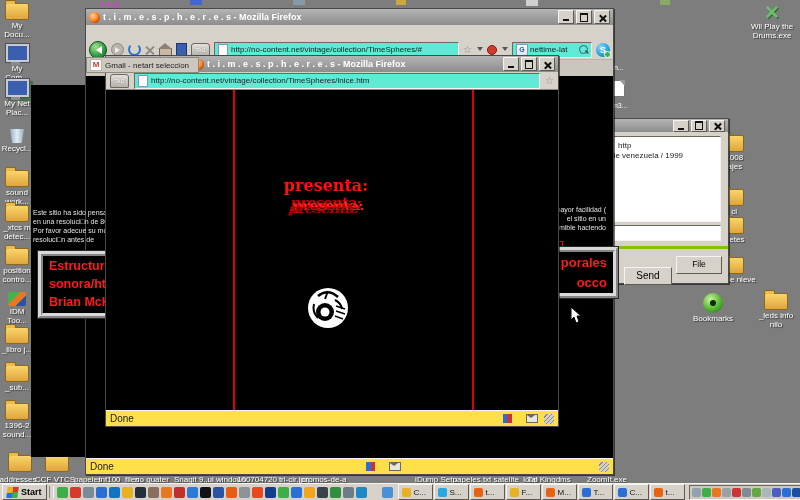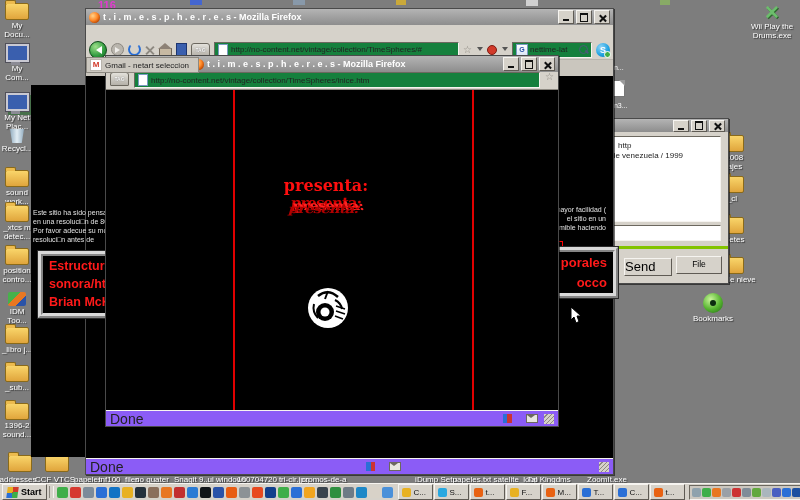--- a/index.html
+++ b/index.html
@@ -14,22 +14,22 @@
         margin-left:2px;display:flex;align-items:center;justify-content:center;flex:none}
   .g-min{width:6px;height:6px;border-bottom:2px solid #111}
   .g-max{width:6px;height:6px;border:1px solid #111;border-top-width:2px}
   .g-x{position:relative;width:7px;height:7px}
   .g-x::before,.g-x::after{content:"";position:absolute;left:3px;top:0;width:1.6px;height:9px;background:#111}
   .g-x::before{transform:rotate(45deg)}.g-x::after{transform:rotate(-45deg)}
   .bev{background:#d6d2ca;border:1px solid;border-color:#f6f4f0 #5f5b54 #5f5b54 #f6f4f0}
   .inset{background:#fff;border:1px solid;border-color:#6c685f #f6f4f0 #f6f4f0 #6c685f}
   .menubar{height:15px;display:flex;align-items:center;font-size:9.5px;color:#111;padding:0 2px;border-bottom:1px solid #b9b5ad}
   .menubar span{padding:0 6px}
-  .statusbar{position:absolute;left:0;right:0;bottom:0;height:15px;background:#8b5cf6;border-top:1px solid #f6f4f0;
-             display:flex;align-items:center;font-size:14px;color:#222;padding:0 4px}
+  .statusbar{position:absolute;left:0;right:0;bottom:0;height:15px;background:#fde047;border-top:1px solid #f6f4f0;
+             display:flex;align-items:center;font-size:10px;color:#222;padding:0 4px}
   .grip{width:10px;height:10px;background:repeating-linear-gradient(135deg,#d6d2ca 0 2px,#8d8981 2px 3px)}
   
   .i-fold{width:22px;height:15px;background:linear-gradient(#f9d56a,#e0a53c);border:1px solid #8a6a1a;border-radius:2px;position:relative;margin:0 auto}
   .i-fold::before{content:"";position:absolute;top:-4px;left:-1px;width:9px;height:3px;background:#ecbb4e;border:1px solid #8a6a1a;border-bottom:none;border-radius:2px 2px 0 0}
   .i-comp{width:19px;height:14px;background:#c9c9d2;border:1px solid #50505a;margin:0 auto;padding:2px;position:relative}
   .i-comp::before{content:"";display:block;height:100%;background:#3a5fae}
   .i-comp::after{content:"";position:absolute;left:5px;bottom:-3px;width:9px;height:3px;background:#8b8b95}
   .i-net{box-shadow:3px 3px 0 #47704a}
   .i-recy{width:14px;height:16px;margin:0 auto;background:linear-gradient(90deg,#93adc0,#e2edf4 50%,#93adc0);clip-path:polygon(0 12%,100% 12%,84% 100%,16% 100%)}
   .i-idm{width:18px;height:14px;margin:0 auto;border-radius:2px;background:linear-gradient(135deg,#47b14b 0 38%,#e87722 38% 66%,#2a53a8 66%)}
@@ -39,21 +39,21 @@
   .i-cam{width:20px;height:20px;border-radius:50%;background:radial-gradient(circle at 38% 32%,#c9f59a,#54b32e 55%,#1f6414);margin:0 auto;position:relative}
   .i-cam::after{content:"";position:absolute;left:7px;top:7px;width:6px;height:6px;border-radius:50%;background:#0c2c10}
   .i-wii{font-size:19px;font-weight:bold;color:#6cbd6c;text-shadow:1px 1px 0 #2c642c;text-align:center;line-height:17px}
   .dicon{position:absolute;width:34px;text-align:center}
   .dlab{color:#fff;font-size:8px;line-height:1.12;margin-top:2px;text-shadow:1px 1px 1px rgba(0,0,0,.6);word-wrap:break-word}
   
   .ffico{width:11px;height:11px;border-radius:50%;flex:none;margin-right:3px;
          background:radial-gradient(circle at 35% 35%,#ffd28a,#ff8a2a 45%,#c24a00 75%,#6e2a00)}
   .tagb{width:17px;height:12px;background:linear-gradient(#e3e1db,#b5b1a9);border:1px solid #6c685f;border-radius:3px 3px 1px 1px;
         color:#fff;font-size:5px;font-weight:bold;text-align:center;line-height:12px;text-shadow:0 0 1px #555;flex:none}
-  .urlf{display:flex;align-items:center;background:#15803d;border:1px solid;border-color:#6c685f #f6f4f0 #f6f4f0 #6c685f;
+  .urlf{display:flex;align-items:center;background:#5eead4;border:1px solid;border-color:#6c685f #f6f4f0 #f6f4f0 #6c685f;
         font-size:8px;color:#222;padding:0 3px;overflow:hidden;white-space:nowrap}
   .pgico{width:8px;height:10px;background:#fff;border:1px solid #7a9ac2;margin-right:3px;flex:none}
   .navbtn{display:flex;align-items:center;justify-content:center;flex:none}
   .bck{width:16px;height:16px;border-radius:50%;background:radial-gradient(circle at 35% 30%,#9fe08a,#2f9a3f 60%,#136322);border:1px solid #0d4718}
   .tri-l{width:0;height:0;border:4px solid transparent;border-right:6px solid #fff;margin-left:-3px}
   .fwd{width:11px;height:11px;border-radius:50%;background:#b9b5ad;border:1px solid #8d8981}
   .tri-r{width:0;height:0;border:3px solid transparent;border-left:5px solid #efede9;margin-right:-2px}
   .rel{width:9px;height:9px;border:2px solid #2a6fd6;border-radius:50%;border-top-color:transparent;position:relative}
   .stopx{position:relative;width:10px;height:10px}
   .stopx::before,.stopx::after{content:"";position:absolute;left:4px;top:0;width:2px;height:11px;background:#8d8981}
@@ -95,36 +95,36 @@
   .tbtn{display:flex;align-items:center;gap:2px;font-size:8px;color:#111;padding:0 2px;width:29px;height:14px;overflow:hidden}
   .tbtn .chip{width:9px;height:9px}
   .flag{width:11px;height:11px;transform:skewX(-8deg);flex:none;
         background:conic-gradient(#d23a2a 0 25%,#3fae49 0 50%,#2a6fd6 0 75%,#e8b122 0)}
 </style>
 </head>
 <body>
 
 <div class="stage">
 
-  <div class="abs" style="left:98px;top:-1px;color:#e23ad0;font-size:11px;font-weight:bold">116</div>
+  <div class="abs" style="left:98px;top:-1px;color:#e23ad0;font-size:14px;font-weight:normal">116</div>
   <div class="abs" style="left:190px;top:0;width:12px;height:5px;background:#4466d0"></div>
   <div class="abs" style="left:293px;top:0;width:12px;height:5px;background:#8899aa"></div>
   <div class="abs" style="left:396px;top:0;width:10px;height:5px;background:#caa93a"></div>
   <div class="abs" style="left:526px;top:0;width:12px;height:6px;background:#d0d0d0"></div>
   <div class="abs" style="left:660px;top:0;width:10px;height:5px;background:#88aa66"></div>
 
   <div class="dicon" style="left:0;top:3px">
       <div class="i-fold"></div>
       <div class="dlab">My Docu...</div>
     </div>
   <div class="dicon" style="left:0;top:43px">
       <div class="i-comp"></div>
       <div class="dlab">My Com...</div>
     </div>
-  <div class="dicon" style="left:0;top:92px">
+  <div class="dicon" style="left:0;top:78px">
       <div class="i-comp i-net"></div>
       <div class="dlab">My Net Plac...</div>
     </div>
   <div class="dicon" style="left:0;top:127px">
       <div class="i-recy"></div>
       <div class="dlab">Recycl...</div>
     </div>
   <div class="dicon" style="left:0;top:170px">
       <div class="i-fold"></div>
       <div class="dlab">sound work...</div>
@@ -155,35 +155,39 @@
     </div>
 
   <div class="dicon" style="left:748px;top:4px;width:48px">
       <div class="i-wii">✕</div>
       <div class="dlab">Wii Play the Drums.exe</div>
     </div>
   <div class="dicon" style="left:712px;top:135px;width:40px">
       <div class="i-fold"></div>
       <div class="dlab">_2008 viajes</div>
     </div>
-  <div class="dicon" style="left:712px;top:176px;width:40px">
+  <div class="dicon" style="left:712px;top:189px;width:40px">
       <div class="i-fold"></div>
       <div class="dlab">_cl</div>
     </div>
   <div class="dicon" style="left:712px;top:217px;width:40px">
       <div class="i-fold"></div>
       <div class="dlab">billetes</div>
     </div>
   <div class="dicon" style="left:708px;top:257px;width:48px">
       <div class="i-fold"></div>
       <div class="dlab">bola de nieve</div>
     </div>
   <div class="dicon" style="left:688px;top:293px;width:50px">
       <div class="i-cam"></div>
       <div class="dlab">Bookmarks</div>
+    </div>
+  <div class="dicon" style="left:752px;top:293px;width:48px">
+      <div class="i-fold"></div>
+      <div class="dlab">_leds info nilo</div>
     </div>
 
   <div class="abs" style="left:610px;top:64px;color:#fff;font-size:7px;z-index:1">an...</div>
   <div class="abs" style="left:611px;top:80px;z-index:1">
       <div class="i-page"></div>
     </div>
   <div class="abs" style="left:610px;top:102px;color:#fff;font-size:7px;z-index:1">an3...</div>
 
   <div class="abs" style="left:8px;top:455px;z-index:1">
       <div class="i-fold"></div>
@@ -221,21 +225,21 @@
       <span class="wbtn" style="height:10px">
           <span class="g-x"></span>
         </span>
     </div>
     <div class="inset abs" style="left:5px;top:17px;width:116px;height:84px;font-size:8px;color:#222">
       <div style="padding:4px 2px 0 14px">http</div>
       <div style="padding:1px 2px 0 7px">de venezuela / 1999</div>
     </div>
     <div class="inset abs" style="left:5px;top:106px;width:116px;height:14px"></div>
     <div class="abs" style="left:0;top:127px;width:100%;height:3px;background:#83c400"></div>
-    <div class="bev abs" style="left:26px;top:139px;width:46px;height:16px;font-size:13px;line-height:15px">Send</div>
+    <div class="bev abs" style="left:26px;top:148px;width:46px;height:16px;text-align:center;font-size:10px;line-height:15px">Send</div>
     <div class="bev abs" style="left:78px;top:137px;width:44px;height:16px;text-align:center;font-size:8.5px;line-height:15px">File</div>
   </div>
 
   <div class="abs" style="left:31px;top:85px;width:581px;height:372px;background:#000;z-index:3"></div>
 
   <div class="win" style="left:85px;top:8px;width:527px;height:465px;z-index:4">
     <div class="tbar">
       <span class="ffico"></span>
       <span style="flex:1;overflow:hidden">t . i . m . e . s . p . h . e . r . e . s - Mozilla Firefox</span>
       <span class="wbtn">
@@ -321,21 +325,21 @@
       <span class="wbtn">
           <span class="g-min"></span>
         </span>
       <span class="wbtn">
           <span class="g-max"></span>
         </span>
       <span class="wbtn">
           <span class="g-x"></span>
         </span>
     </div>
-    <div class="abs" style="left:0;top:16px;width:100%;height:18px;display:flex;gap:5px;padding:0 4px;box-sizing:border-box;border-bottom:1px solid #8d8981">
+    <div class="abs" style="left:0;top:16px;width:100%;height:18px;display:flex;align-items:center;gap:5px;padding:0 4px;box-sizing:border-box;border-bottom:1px solid #8d8981">
       <span class="tagb">TAG</span>
       <span class="urlf" style="flex:1;height:14px">
         <span class="pgico"></span>
         <span>http://no-content.net/vintage/collection/TimeSpheres/inice.htm</span>
       </span>
       <span class="star">☆</span>
     </div>
     <div class="abs" style="left:0;top:34px;width:100%;height:322px;background:#000;overflow:hidden">
       <div class="vline" style="left:127px"></div>
       <div class="vline" style="left:366px"></div>

